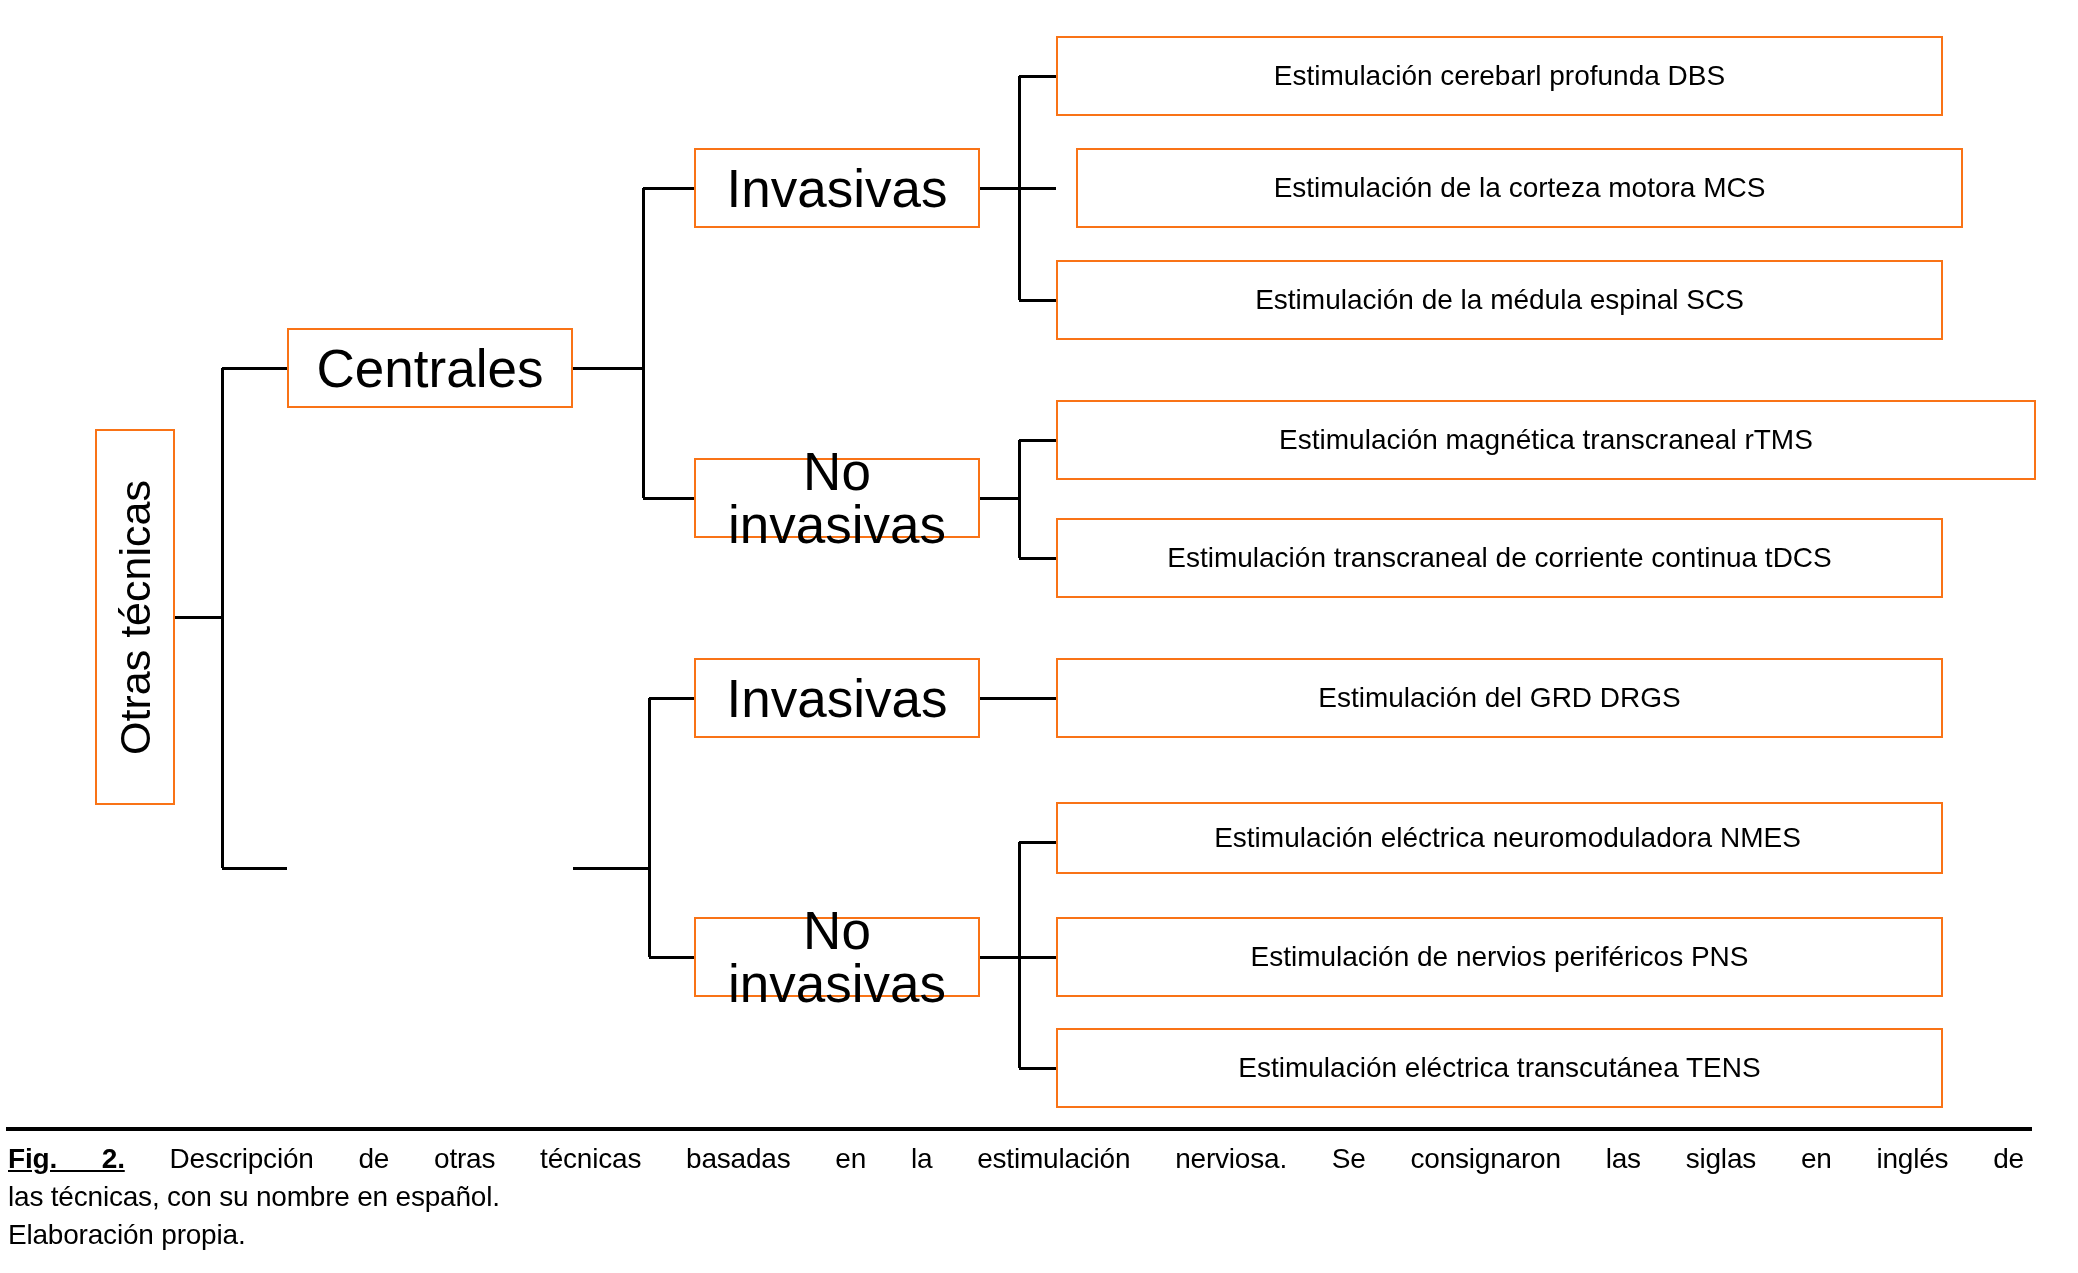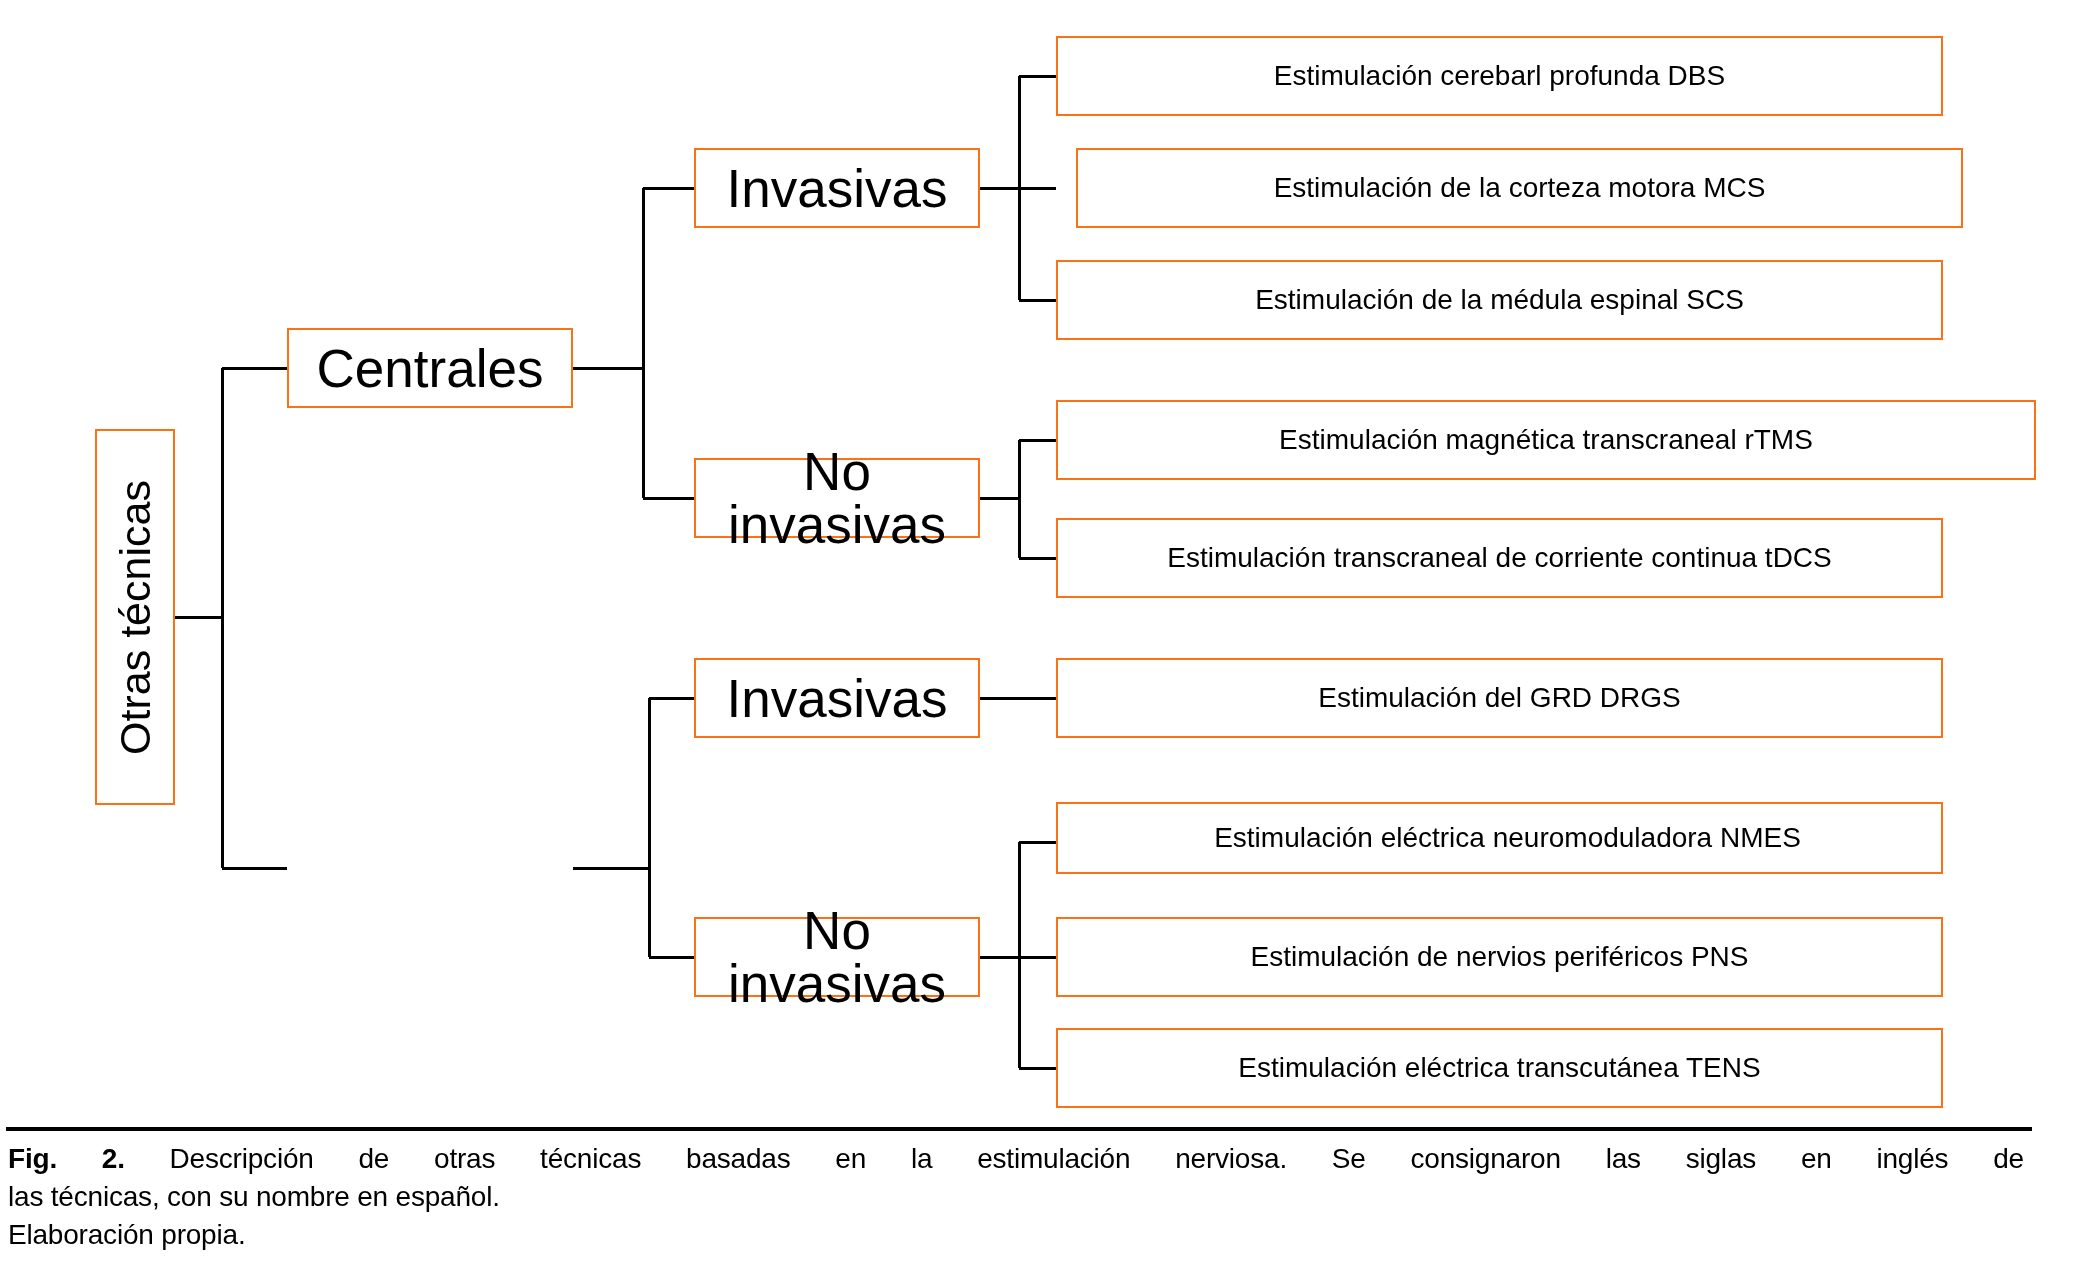--- a/index.html
+++ b/index.html
@@ -56,21 +56,21 @@
     width: 2016px;
     font-size: 28px;
     line-height: 38px;
     letter-spacing: -0.2px;
   }
   .caption .l1 {
     text-align: justify;
     text-align-last: justify;
     white-space: normal;
   }
-  .caption .bold { font-weight: bold; }
+  .caption .bold { font-weight: bold; text-decoration: underline; }
 </style>
 </head>
 <body>
 
 <div class="canvas">
 
   <svg class="connectors" viewBox="0 0 2078 1273" xmlns="http://www.w3.org/2000/svg" shape-rendering="crispEdges">
     <path d="M175 617 H222
              M222 368 V868
              M222 368 H287

